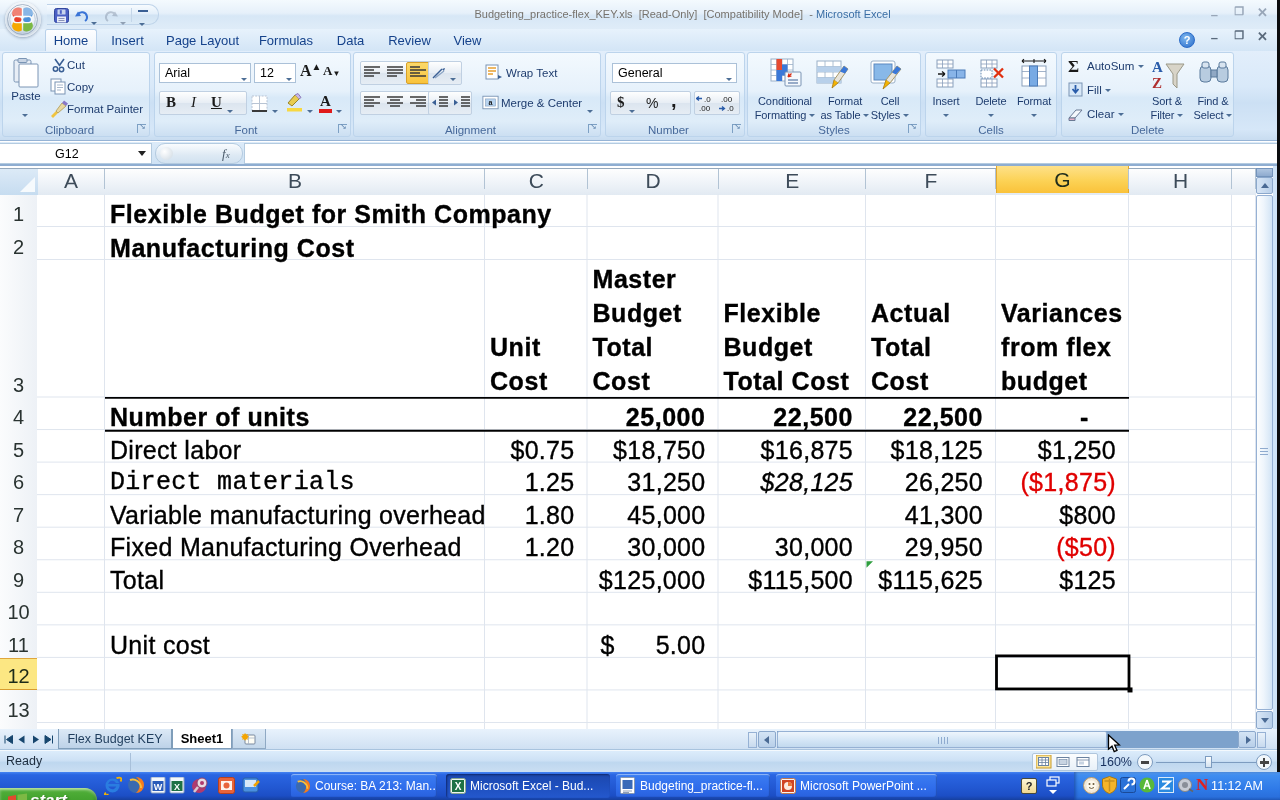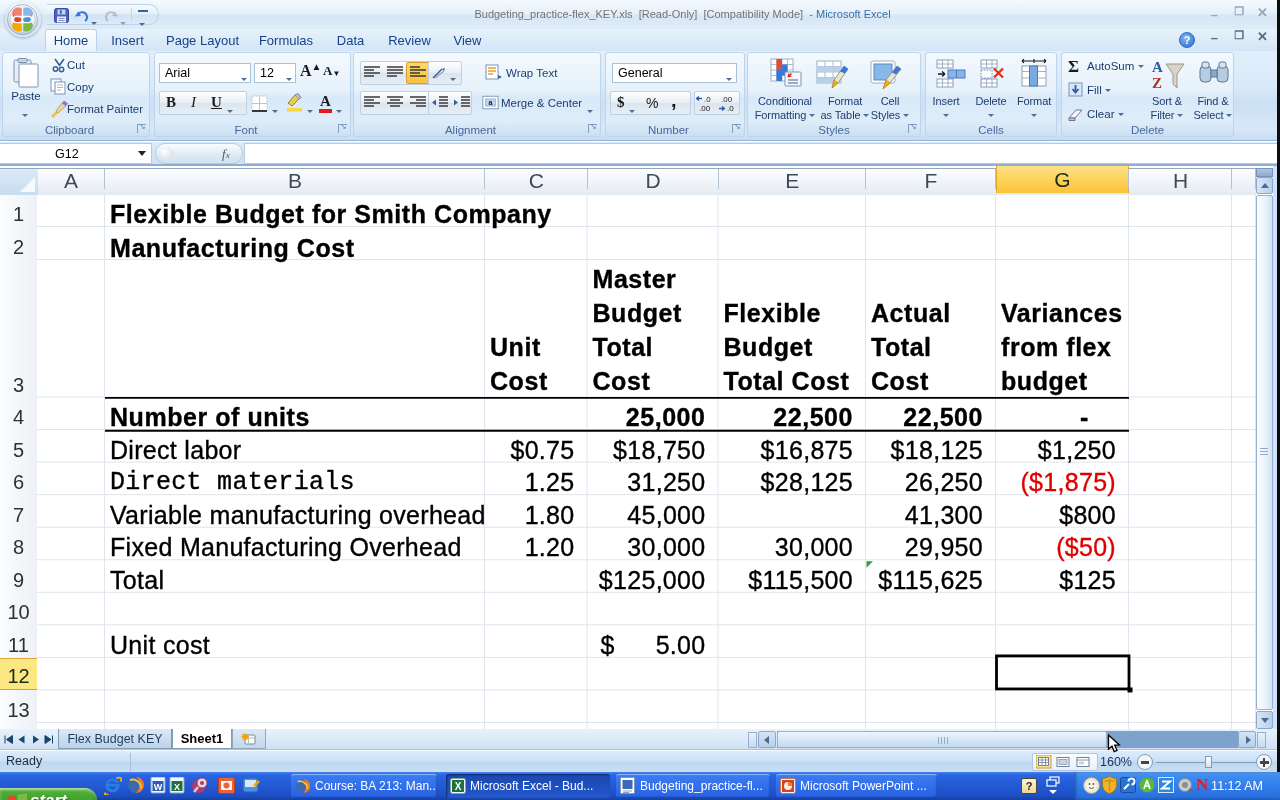--- a/index.html
+++ b/index.html
@@ -488,21 +488,21 @@
       <div class="cell b" style="top:235.0px;height:32.55000000000001px;line-height:33.55000000000001px;font-size:25px;left:996px;width:93px;text-align:right;">-</div>
       <div class="cell " style="top:267.55px;height:32.55000000000001px;line-height:33.55000000000001px;font-size:25px;left:110px;">Direct labor</div>
       <div class="cell " style="top:267.55px;height:32.55000000000001px;line-height:33.55000000000001px;font-size:25px;left:485px;width:89.5px;text-align:right;">$0.75</div>
       <div class="cell " style="top:267.55px;height:32.55000000000001px;line-height:33.55000000000001px;font-size:25px;left:587.5px;width:118.0px;text-align:right;">$18,750</div>
       <div class="cell " style="top:267.55px;height:32.55000000000001px;line-height:33.55000000000001px;font-size:25px;left:718.5px;width:134.5px;text-align:right;">$16,875</div>
       <div class="cell " style="top:267.55px;height:32.55000000000001px;line-height:33.55000000000001px;font-size:25px;left:866px;width:117px;text-align:right;">$18,125</div>
       <div class="cell " style="top:267.55px;height:32.55000000000001px;line-height:33.55000000000001px;font-size:25px;left:996px;width:120px;text-align:right;">$1,250</div>
       <div class="cell " style="top:300.1px;height:32.55000000000001px;line-height:33.55000000000001px;font-size:25px;left:110px;font-family:Liberation Mono, monospace;">Direct materials</div>
       <div class="cell " style="top:300.1px;height:32.55000000000001px;line-height:33.55000000000001px;font-size:25px;left:485px;width:89.5px;text-align:right;">1.25</div>
       <div class="cell " style="top:300.1px;height:32.55000000000001px;line-height:33.55000000000001px;font-size:25px;left:587.5px;width:118.0px;text-align:right;">31,250</div>
-      <div class="cell " style="top:300.1px;height:32.55000000000001px;line-height:33.55000000000001px;font-size:25px;left:718.5px;width:134.5px;text-align:right;">$28,125</div>
+      <div class="cell " style="top:300.1px;height:32.55000000000001px;line-height:33.55000000000001px;font-size:25px;left:718.5px;width:134.5px;text-align:right;font-style:italic;">$28,125</div>
       <div class="cell " style="top:300.1px;height:32.55000000000001px;line-height:33.55000000000001px;font-size:25px;left:866px;width:117px;text-align:right;">26,250</div>
       <div class="cell red" style="top:300.1px;height:32.55000000000001px;line-height:33.55000000000001px;font-size:25px;left:996px;width:120px;text-align:right;">($1,875)</div>
       <div class="cell " style="top:332.65000000000003px;height:32.55000000000001px;line-height:33.55000000000001px;font-size:25px;left:110px;">Variable manufacturing overhead</div>
       <div class="cell " style="top:332.65000000000003px;height:32.55000000000001px;line-height:33.55000000000001px;font-size:25px;left:485px;width:89.5px;text-align:right;">1.80</div>
       <div class="cell " style="top:332.65000000000003px;height:32.55000000000001px;line-height:33.55000000000001px;font-size:25px;left:587.5px;width:118.0px;text-align:right;">45,000</div>
       <div class="cell " style="top:332.65000000000003px;height:32.55000000000001px;line-height:33.55000000000001px;font-size:25px;left:866px;width:117px;text-align:right;">41,300</div>
       <div class="cell " style="top:332.65000000000003px;height:32.55000000000001px;line-height:33.55000000000001px;font-size:25px;left:996px;width:120px;text-align:right;">$800</div>
       <div class="cell " style="top:365.20000000000005px;height:32.549999999999955px;line-height:33.549999999999955px;font-size:25px;left:110px;">Fixed Manufacturing Overhead</div>
       <div class="cell " style="top:365.20000000000005px;height:32.549999999999955px;line-height:33.549999999999955px;font-size:25px;left:485px;width:89.5px;text-align:right;">1.20</div>
       <div class="cell " style="top:365.20000000000005px;height:32.549999999999955px;line-height:33.549999999999955px;font-size:25px;left:587.5px;width:118.0px;text-align:right;">30,000</div>

